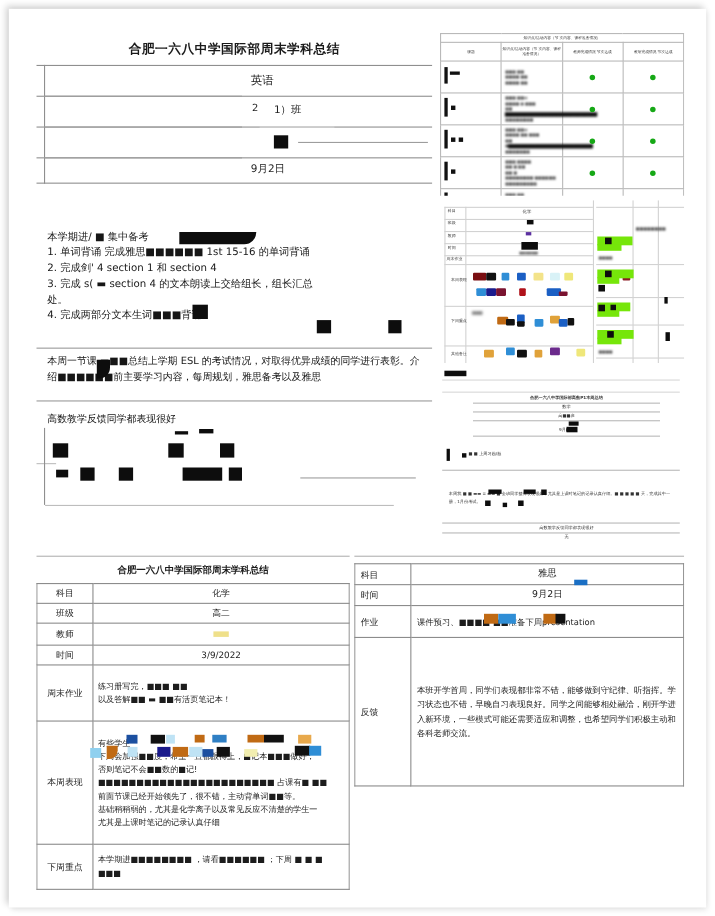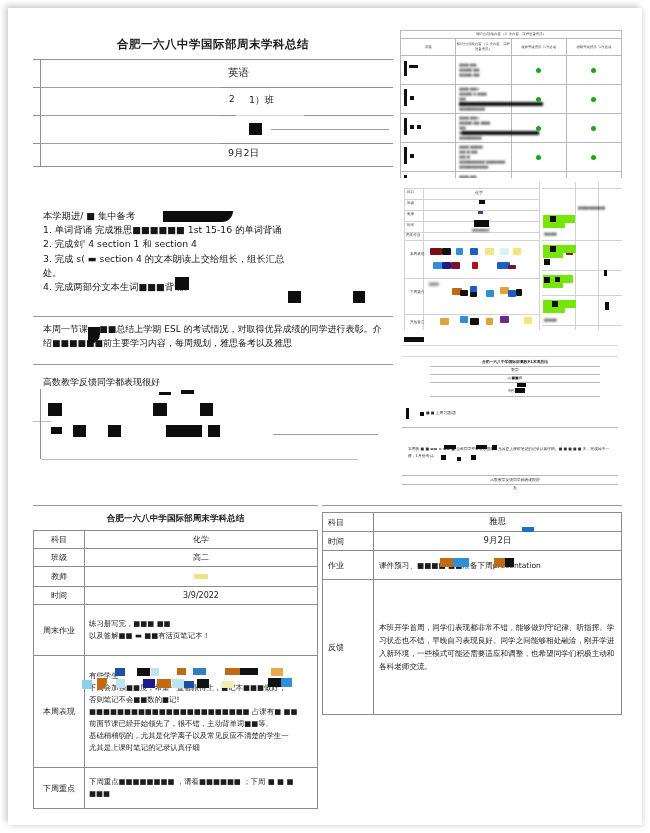--- a/index.html
+++ b/index.html
@@ -463,21 +463,21 @@
           <div class="rdk" style="left:137px;top:25px;width:12px;height:7px;background:#f2eeb0;"></div>
           <div class="rdk" style="left:183px;top:22px;width:14px;height:9px;background:#111;"></div>
           <div class="rdk" style="left:196px;top:22px;width:11px;height:9px;background:#2f8ed6;"></div>
           <div class="rdk" style="left:-3px;top:24px;width:10px;height:9px;background:#8fd0ef;"></div>
           <div class="rdk" style="left:12px;top:22px;width:10px;height:12px;background:#c06a14;border-radius:0 0 8px 0;"></div>
           <div class="rdk" style="left:31px;top:23px;width:9px;height:9px;background:#bfe3f5;"></div>
         </td>
       </tr>
       <tr>
         <td class="e-lab" style="height:34px;">下周重点</td>
-        <td class="e-cellL">下周重点■■■■■■■■ ，请看■■■■■■ ；下周 ■ ■ ■ ■■■</td>
+        <td class="e-cellL">本学期进■■■■■■■■ ，请看■■■■■■ ；下周 ■ ■ ■ ■■■</td>
       </tr>
     </tbody>
       </table>
   </div>
 
   <div class="doc" id="docF">
     <div class="hr" style="width:100%;"></div>
     <table class="f-tbl" style="margin-top:6px;">
       <tbody>
           <tr>

